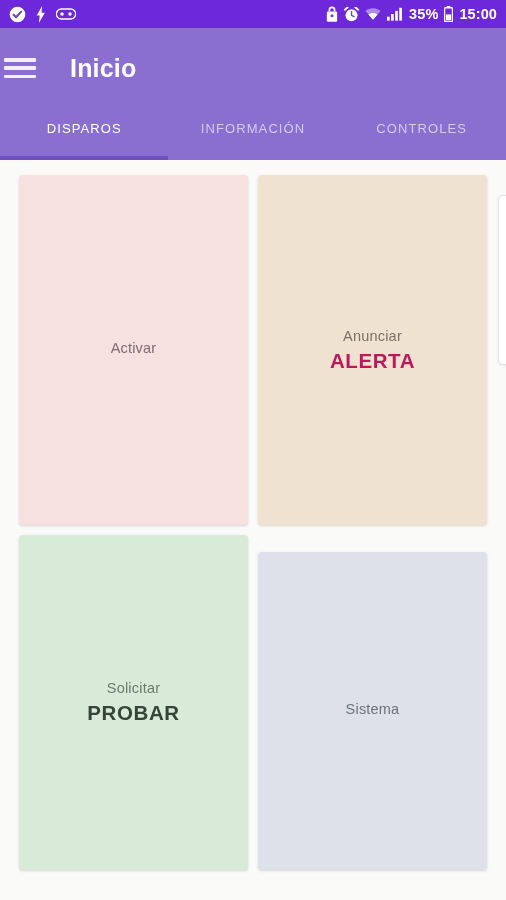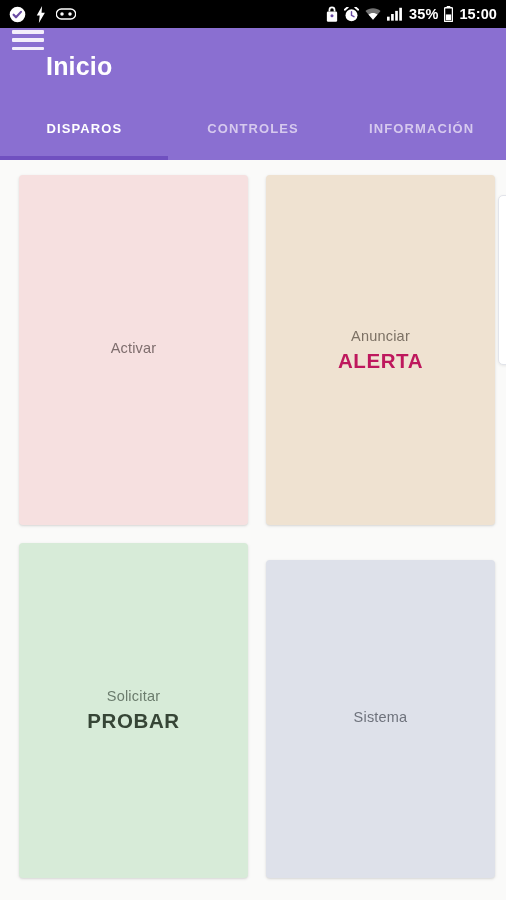--- a/index.html
+++ b/index.html
@@ -24,23 +24,22 @@
   .status-right .txt{
     font-size:14.5px; font-weight:bold; letter-spacing:.1px;
     color:#FFFFFF; line-height:1;
   }
   .sicon{ display:block; }
 
   
   .app-bar{
     height:80px; width:100%;
     background:#8A6FD1;
-    display:flex; 
-    padding-left:12px;
-    flex-direction:column;
+    display:flex; align-items:center;
+    padding-left:4px;
   }
   .hamburger{
     width:32px; height:24px;
     display:flex; flex-direction:column; justify-content:space-between;
     padding:2px 0;
     cursor:pointer;
   }
   .hamburger span{
     display:block; height:3.5px; width:100%;
     background:#F3EEFB; border-radius:1px;
@@ -56,21 +55,21 @@
   
   .tab-bar{
     height:52px; width:100%;
     background:#8A6FD1;
     display:flex; align-items:stretch;
     position:relative;
   }
   .tab{
     flex:1 1 0;
     display:flex; align-items:center; justify-content:center;
-    font-size:13px; font-weight:bold;
+    font-size:13px; font-weight:normal;
     letter-spacing:1.1px;
     color:#D6C9EE;
     cursor:pointer;
     padding-bottom:12px;
   }
   .tab.active{ color:#FFFFFF; }
   .tab-indicator{
     position:absolute;
     left:0; bottom:0;
     width:168px; height:4px;
@@ -85,21 +84,21 @@
     background:#FAFAF9;
   }
 
   .grid{
     position:absolute;
     left:19px; top:15px;
     width:468px;
     display:grid;
     grid-template-columns:229px 229px;
     grid-template-rows:350px 335px;
-    gap:18px;
+    gap:10px;
   }
 
   .card{
     position:relative;
     border-radius:4px;
     display:flex; flex-direction:column;
     align-items:center; justify-content:center;
     cursor:pointer;
     box-shadow:0 1px 2px rgba(0,0,0,0.10), 0 1px 4px rgba(0,0,0,0.06);
     overflow:hidden;
@@ -123,21 +122,21 @@
     width:22px; height:170px;
     background:#FFFFFF;
     border:1px solid #E2E4EA;
     border-radius:5px;
     box-shadow:0 1px 3px rgba(0,0,0,0.08);
   }
 </style>
 </head>
 <body style="background: rgb(250, 250, 249);">
 
-<div class="status-bar" style="background: #000000;">
+<div class="status-bar" style="background: #6d28d9;">
   <div class="status-left">
     <span>
       <svg class="sicon" width="17" height="17" viewBox="0 0 24 24">
         <circle cx="12" cy="12" r="11" fill="#FFFFFF"></circle>
         <path d="M6.5 12.3l3.4 3.6 7-7.6" fill="none" stroke="#6A4BA3" stroke-width="3" stroke-linecap="round" stroke-linejoin="round"></path>
       </svg>
     </span>
     <span>
       <svg class="sicon" width="12" height="17" viewBox="0 0 12 24">
         <path d="M7.5 0L0 13.5h4.2L3 24 11.5 9.5H6.8z" fill="#FFFFFF"></path>
@@ -197,22 +196,22 @@
   <div class="hamburger">
     <span></span>
     <span></span>
     <span></span>
   </div>
   <div class="app-title">Inicio</div>
 </div>
 
 <div class="tab-bar" style="background: rgb(138, 111, 209);">
   <div class="tab active">DISPAROS</div>
+  <div class="tab">INFORMACIÓN</div>
   <div class="tab">CONTROLES</div>
-  <div class="tab">INFORMACIÓN</div>
   <div class="tab-indicator" style="background: rgb(112, 80, 192);"></div>
 </div>
 
 <div class="content">
 
   <div class="grid">
 
     <div class="card" id="card-0" style="background: rgb(246, 224, 224);">
       <div class="card-sub" style="color: rgb(126, 109, 109);">Activar</div>
     </div>

